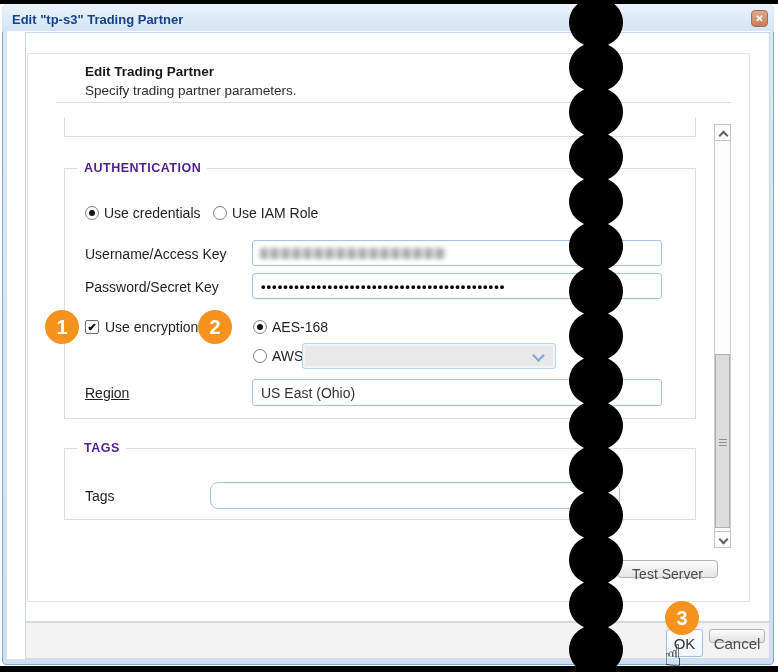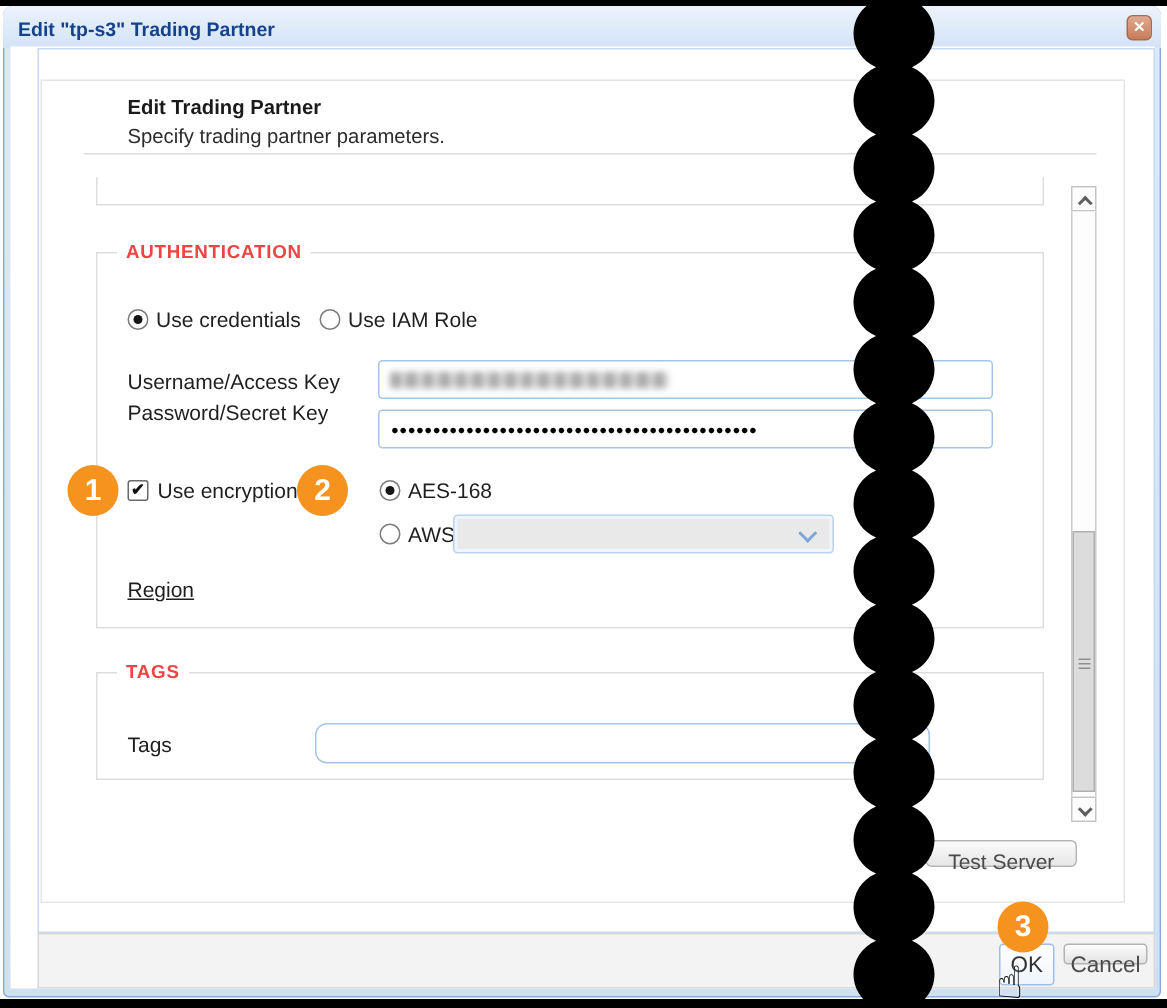--- a/index.html
+++ b/index.html
@@ -31,21 +31,21 @@
   .hdr-sub{left:85px;top:83px;font-size:13.5px;color:#2d2d2d;}
   .hdr-divider{left:56px;top:102px;width:675px;height:1px;background:#dcdcdc;}
 
   
   .remnant{left:64px;top:118px;width:632px;height:19px;
            border-left:1px solid #ddd;border-right:1px solid #ddd;border-bottom:1px solid #ddd;}
   .fieldset{border:1px solid #ddd;background:transparent;}
   .fs-auth{left:64px;top:168px;width:632px;height:251px;}
   .fs-tags{left:64px;top:448px;width:632px;height:72px;}
   .legend{position:absolute;top:-8px;left:13px;background:#fff;padding:0 6px;
-          font-size:12.5px;font-weight:bold;color:#ef4444;letter-spacing:.5px;}
+          font-size:12.5px;font-weight:bold;color:#4c1d95;letter-spacing:.5px;}
 
   .lbl{font-size:14px;color:#1f1f1f;}
 
   
   .radio{width:14px;height:14px;border:1px solid #7c7c7c;border-radius:50%;background:#fff;}
   .radio.sel::after{content:"";position:absolute;left:3px;top:3px;width:6px;height:6px;
                     border-radius:50%;background:#161616;}
   .checkbox{width:14px;height:14px;border:1px solid #6b6b6b;border-radius:2px;background:#fff;
             text-align:center;line-height:13px;font-size:11px;color:#111;font-weight:bold;}
 
@@ -131,41 +131,42 @@
   <div class="abs radio sel" style="left:85px;top:206px;"></div>
   <div class="abs lbl" style="left:104px;top:205px;">Use credentials</div>
   <div class="abs radio" style="left:213px;top:206px;"></div>
   <div class="abs lbl" style="left:232px;top:205px;">Use IAM Role</div>
 
   <div class="abs lbl" style="left:85px;top:246px;">Username/Access Key</div>
   <div class="abs input inp-user">
     <div class="blur-streak"></div>
   </div>
 
-  <div class="abs lbl" style="left:85px;top:267px;">Password/Secret Key</div>
+  <div class="abs lbl" style="left:85px;top:279px;">Password/Secret Key</div>
   <div class="abs input inp-pass">••••••••••••••••••••••••••••••••••••••••••••</div>
 
   <div class="abs badge badge1">1</div>
   <div class="abs checkbox" style="left:85px;top:320px;">
     <span>✔</span>
   </div>
   <div class="abs lbl" style="left:105px;top:319px;">Use encryption</div>
 
   <div class="abs badge badge2">2</div>
   <div class="abs radio sel" style="left:253px;top:320px;"></div>
   <div class="abs lbl" style="left:272px;top:319px;">AES-168</div>
 
   <div class="abs radio" style="left:253px;top:349px;"></div>
   <div class="abs lbl" style="left:272px;top:348px;">AWS-KMS</div>
   <div class="abs kms-select">
     <span style="font-size:13px;color:#555;line-height:24px;padding-left:6px;"></span>
     <span class="chev-down"></span>
   </div>
 
   <div class="abs lbl" style="left:85px;top:385px;text-decoration:underline;">Region</div>
+  <div class="abs input inp-region">US East (Ohio)</div>
 
   <div class="abs fieldset fs-tags">
     <span class="legend">TAGS</span>
   </div>
   <div class="abs lbl" style="left:85px;top:488px;">Tags</div>
   <div class="abs input inp-tags"></div>
 
   <div class="abs sbar">
     <div class="sb-btn sb-up">
       <span class="chev-up-s"></span>

